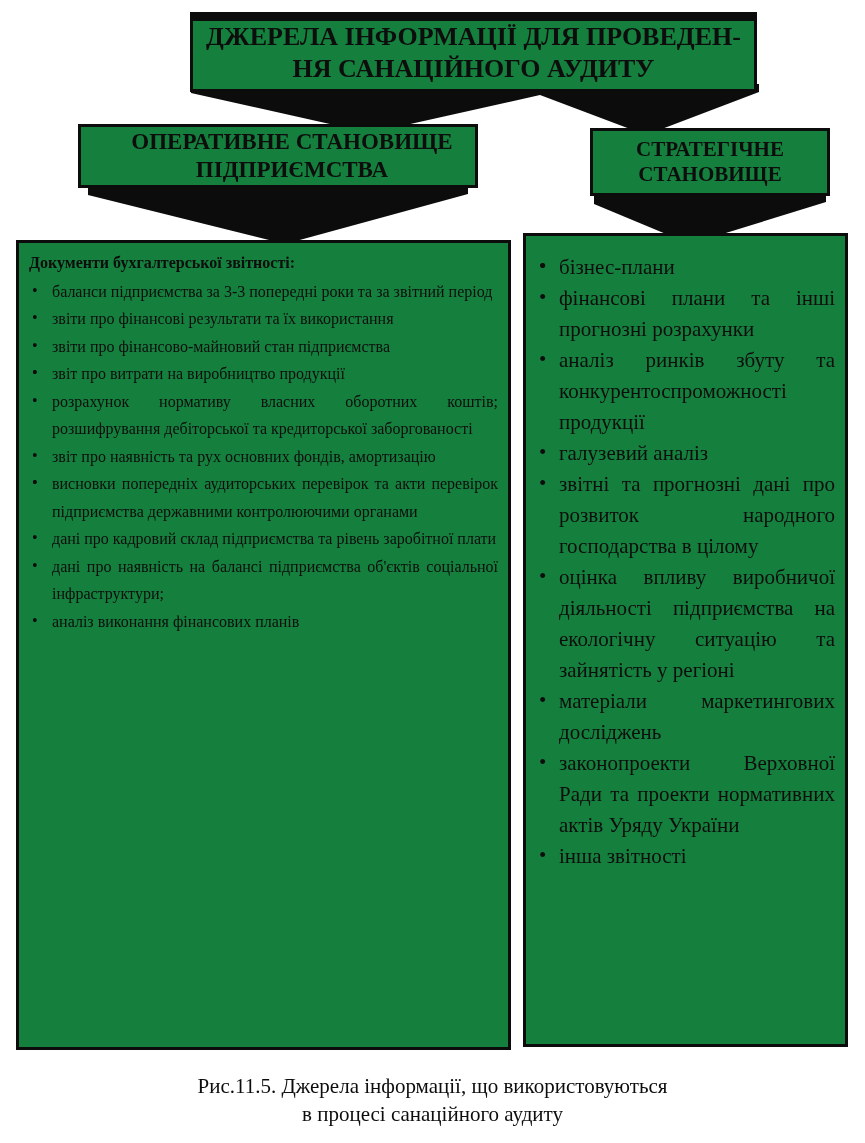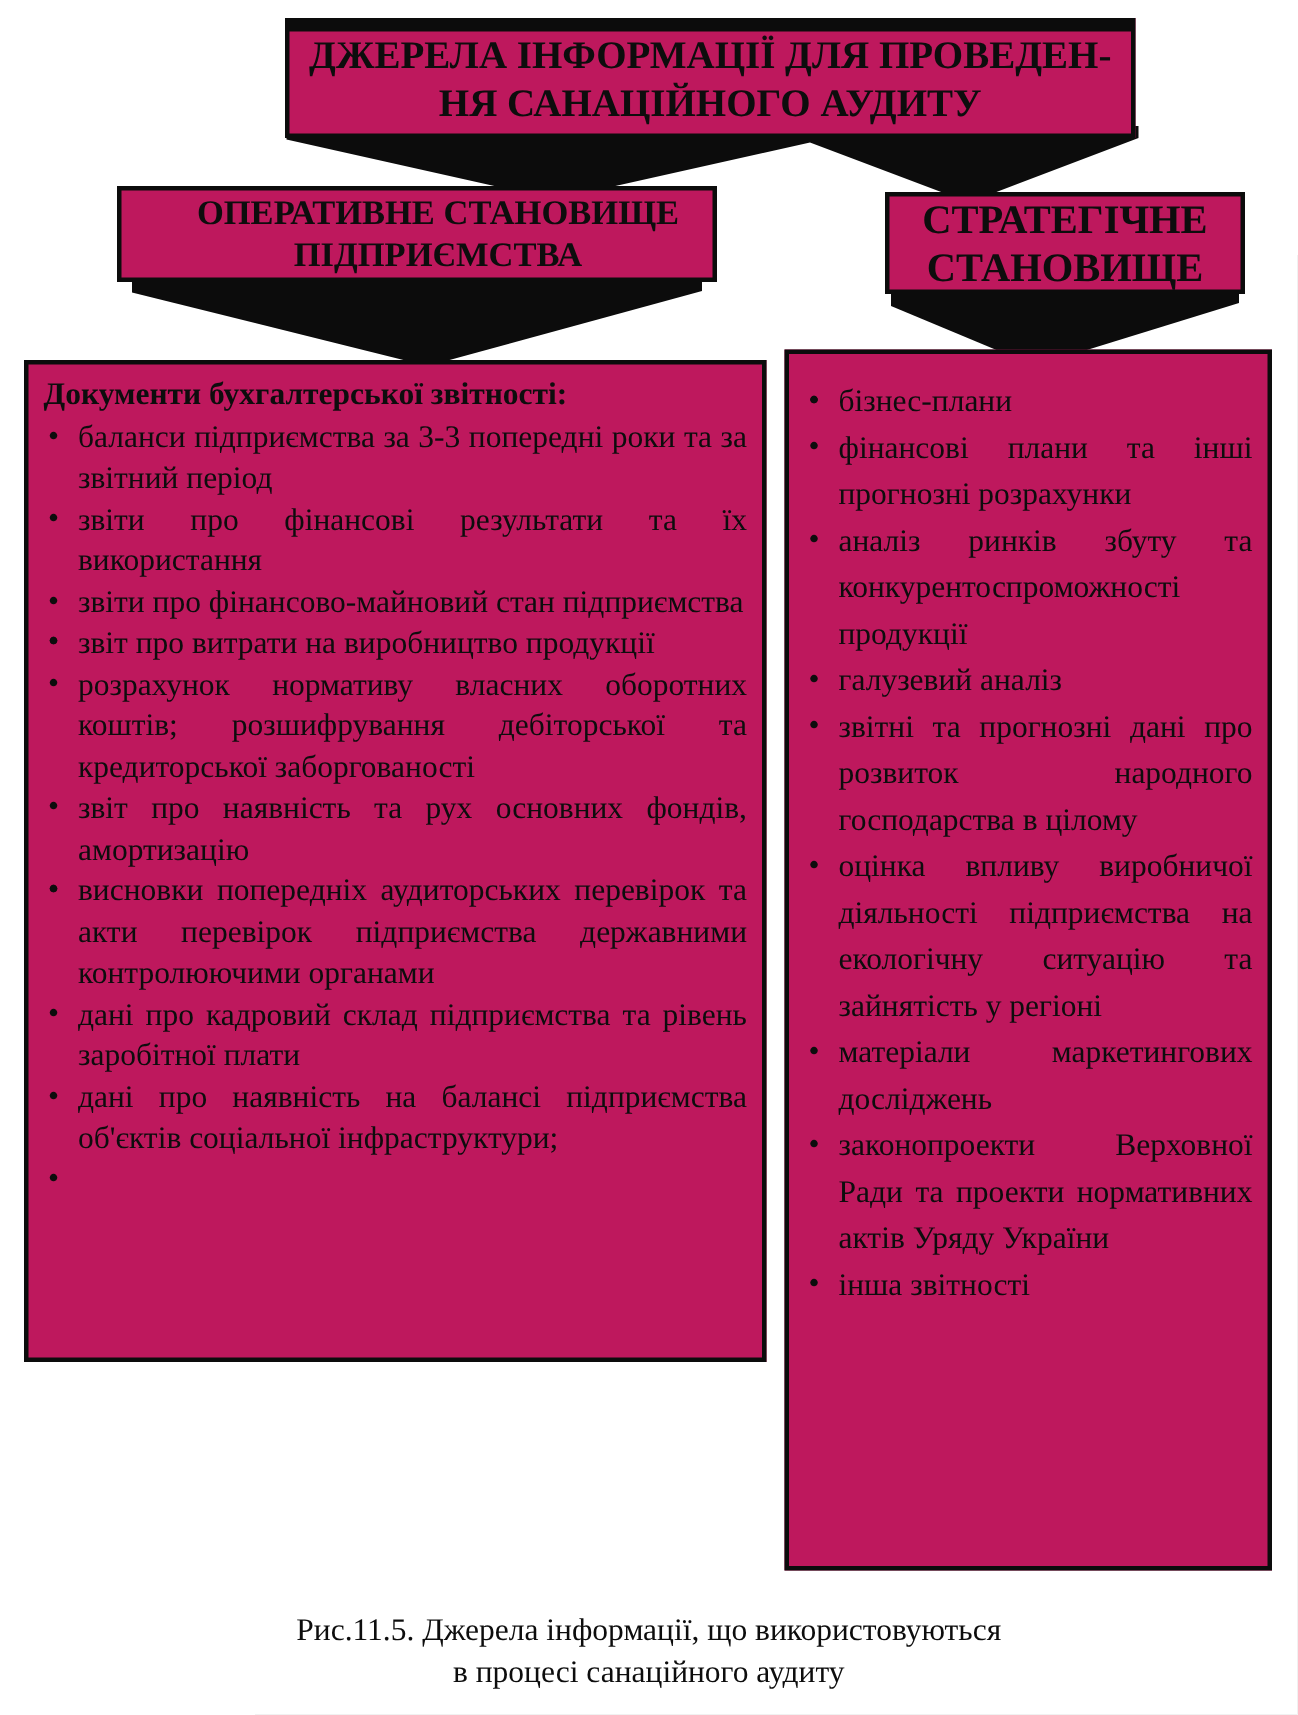--- a/index.html
+++ b/index.html
@@ -9,48 +9,48 @@
     background:#ffffff;
     color:#0d0d0d;
     font-family:"Liberation Serif", serif;
     overflow:hidden;
     margin:0 auto;
   }
   .box{
     position:absolute;
     box-sizing:border-box;
     border:3px solid #0c0c0c;
-    background:#be185d;
+    background:#15803d;
   }
   .hdr{
     display:flex;align-items:center;justify-content:center;
     text-align:center;
     font-weight:bold;
     white-space:pre-line;
   }
   .title-box{
     left:190px;top:12px;width:567px;height:80px;
     border-top-width:9px;
     font-size:26px;line-height:1.22;
     padding:2px 10px 6px;
   }
   .branch-left{
     left:78px;top:124px;width:400px;height:64px;
     font-size:23px;line-height:1.2;padding-left:28px;
   }
   .branch-right{
     left:590px;top:128px;width:240px;height:68px;
-    font-size:27px;line-height:1.2;
+    font-size:21px;line-height:1.2;
   }
   .panel{
     padding:6px 10px 6px 10px;
   }
   .panel-left{
-    left:16px;top:240px;width:495px;height:668px;
-    font-size:21px;line-height:27.5px;
+    left:16px;top:240px;width:495px;height:810px;
+    font-size:16px;line-height:27.5px;
   }
   .panel-right{
     left:523px;top:233px;width:325px;height:814px;
     font-size:21px;line-height:31px;
     padding-top:16px;
   }
   .panel-heading{
     font-weight:bold;
     margin:0 0 1px 0;
   }
@@ -112,21 +112,21 @@
         <li><span class="bullet">•</span><span>звіти про фінансові результати та їх використання</span></li>
         <li><span class="bullet">•</span><span>звіти про фінансово-майновий стан підприємства</span></li>
         <li><span class="bullet">•</span></li>
         <li><span class="bullet">•</span><span>звіт про витрати на виробництво продукції</span></li>
         <li><span class="bullet">•</span><span>розрахунок нормативу власних оборотних коштів; розшифрування дебіторської та кредиторської заборгованості</span></li>
         <li><span class="bullet">•</span><span>звіт про наявність та рух основних фондів, амортизацію</span></li>
         <li><span class="bullet">•</span></li>
         <li><span class="bullet">•</span><span>висновки попередніх аудиторських перевірок та акти перевірок підприємства державними контролюючими органами</span></li>
         <li><span class="bullet">•</span><span>дані про кадровий склад підприємства та рівень заробітної плати</span></li>
         <li><span class="bullet">•</span><span>дані про наявність на балансі підприємства об'єктів соціальної інфраструктури;</span></li>
-        <li><span class="bullet">•</span></li>
+        <li><span class="bullet">•</span><span>аналіз виконання фінансових планів</span></li>
       </ul>
   </div>
 
   <div class="box panel panel-right">
     <ul class="src-list">
         <li><span class="bullet">•</span></li>
         <li><span class="bullet">•</span><span>бізнес-плани</span></li>
         <li><span class="bullet">•</span><span>фінансові плани та інші прогнозні розрахунки</span></li>
         <li><span class="bullet">•</span><span>аналіз ринків збуту та конкурентоспроможності продукції</span></li>
         <li><span class="bullet">•</span><span>галузевий аналіз</span></li>

